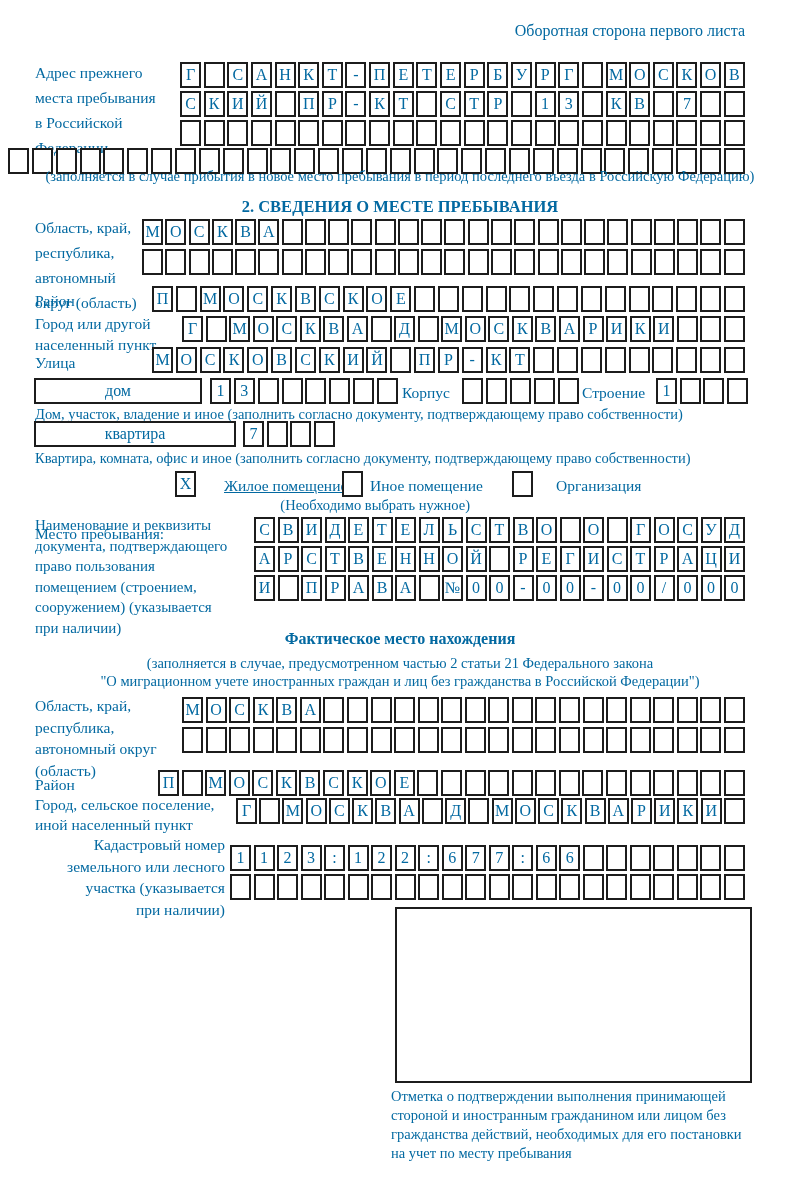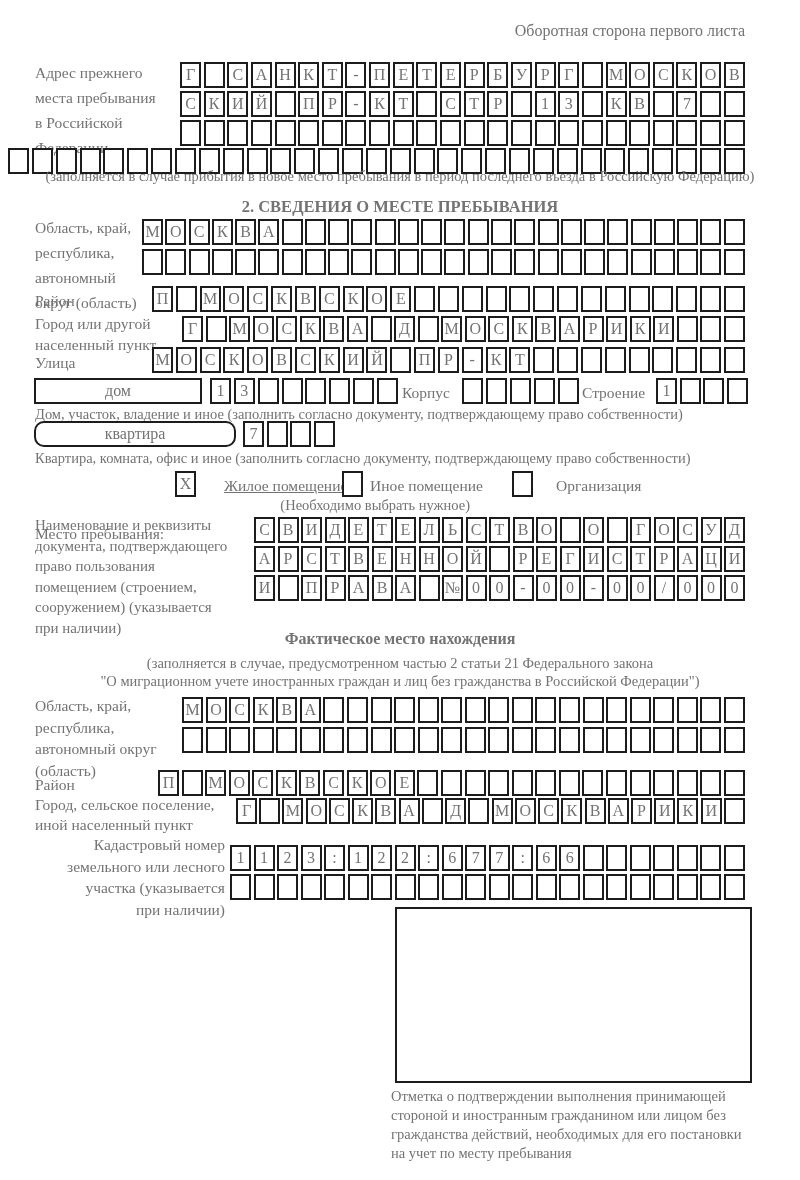--- a/index.html
+++ b/index.html
@@ -1,18 +1,18 @@
 <!DOCTYPE html>
 <html><head>
 <meta charset="utf-8">
 <style>
   html,body{margin:0;padding:0;background:#ffffff;}
   #page{
     position:relative;width:800px;height:1180px;background:#ffffff;
-    font-family:"Liberation Serif","DejaVu Serif",serif;color:#737373;overflow:hidden;
+    font-family:"Liberation Serif","DejaVu Serif",serif;color:#0369a1;overflow:hidden;
   }
   .abs{position:absolute;}
   .row{position:absolute;display:flex;justify-content:space-between;}
   .cell{
     box-sizing:border-box;width:21px;height:26px;border:2px solid #1c1c1c;
     display:flex;align-items:center;justify-content:center;
     font-size:16px;line-height:22px;flex:0 0 auto;background:#fff;
   }
   .lbl{font-size:15.5px;line-height:25px;}
   .lbl-tight{font-size:15px;line-height:20.5px;}
@@ -326,21 +326,21 @@
     </div>
   <div class="abs lbl" style="left:582px;top:380px;">Строение</div>
   <div class="row" style="left:656px;top:378px;width:92px;">
       <div class="cell">1</div>
       <div class="cell"></div>
       <div class="cell"></div>
       <div class="cell"></div>
     </div>
   <div class="abs cap" style="left:35px;top:406px;width:760px;">Дом, участок, владение и иное (заполнить согласно документу, подтверждающему право собственности)</div>
 
-  <div class="widebox abs" style="left:34px;top:421px;width:202px;border-radius:10px;">квартира</div>
+  <div class="widebox abs" style="left:34px;top:421px;width:202px;">квартира</div>
   <div class="row" style="left:243px;top:421px;width:92px;">
       <div class="cell">7</div>
       <div class="cell"></div>
       <div class="cell"></div>
       <div class="cell"></div>
     </div>
   <div class="abs cap" style="left:35px;top:450px;width:760px;">Квартира, комната, офис и иное (заполнить согласно документу, подтверждающему право собственности)</div>
 
   <div class="abs lbl" style="left:35px;top:473px;margin-top:48px;">Место пребывания:</div>
   <div class="cell abs" style="left:175px;top:471px;">X</div>

